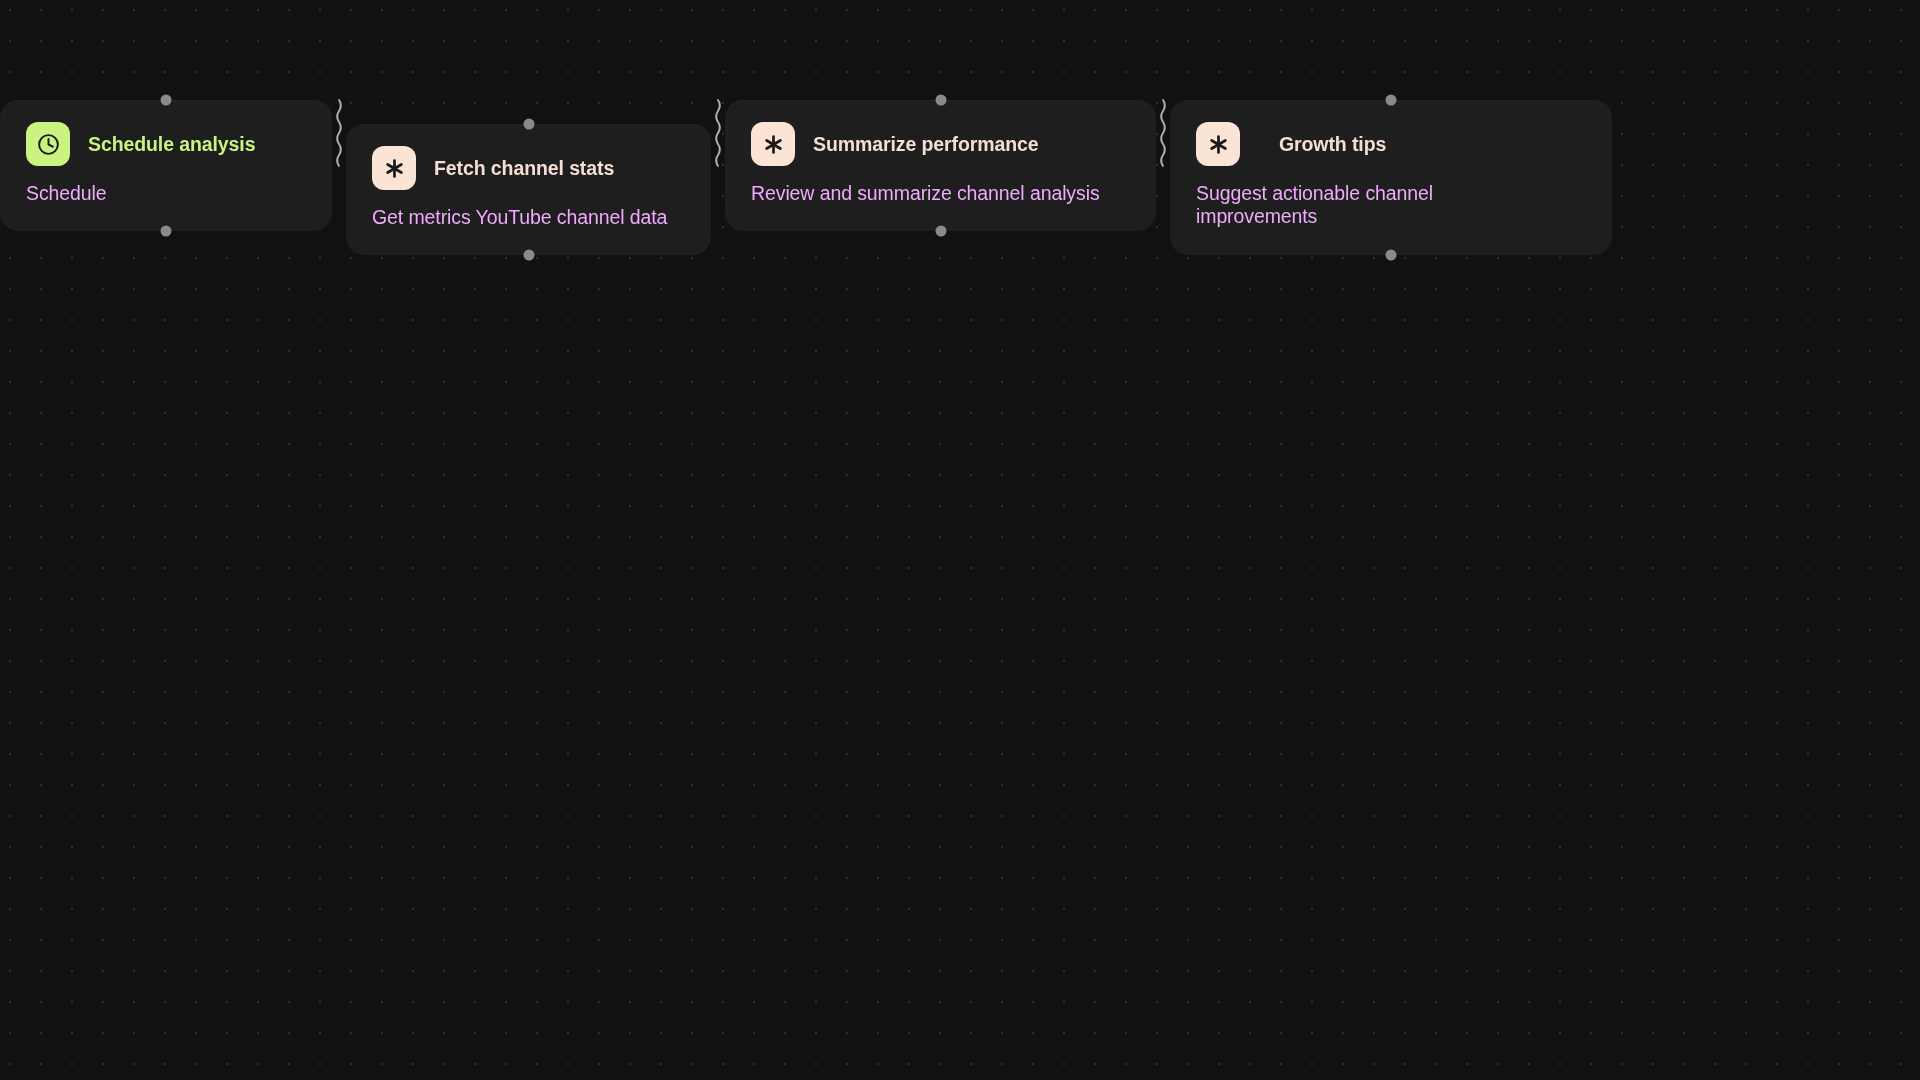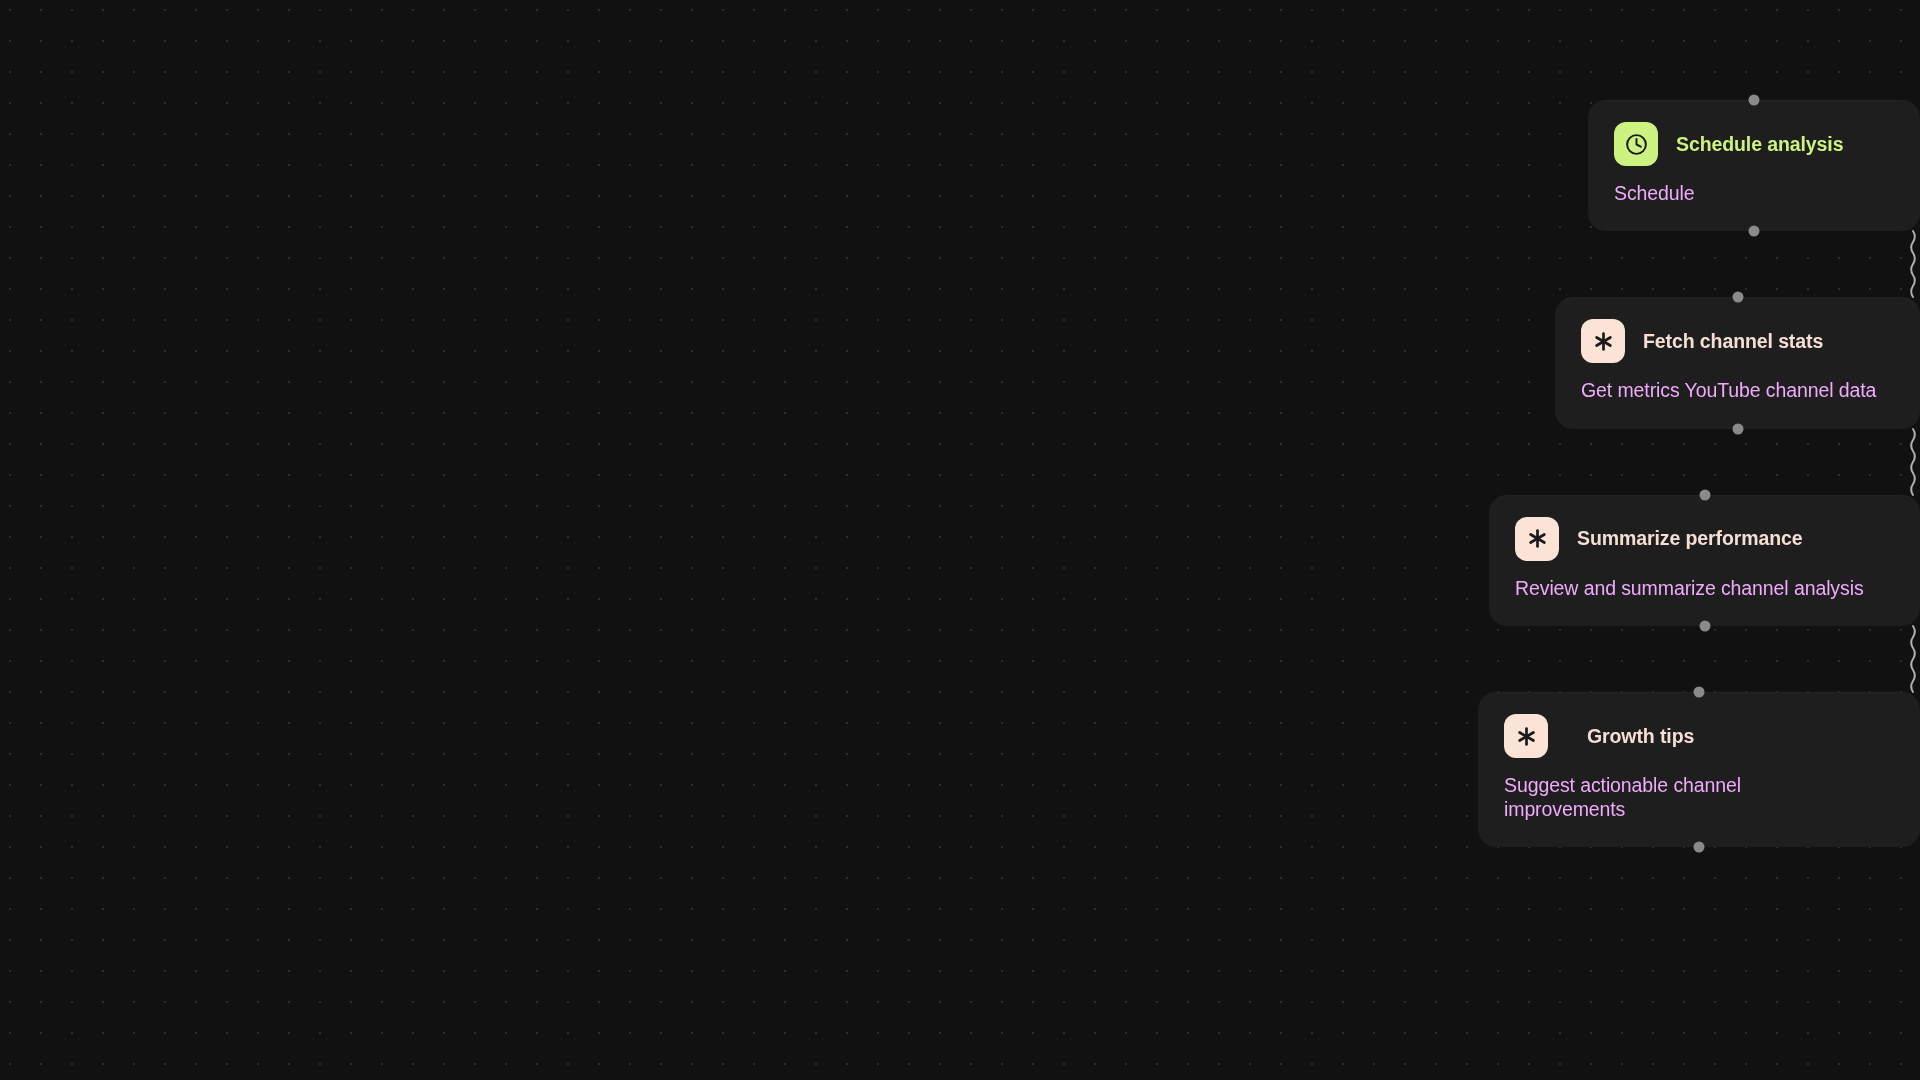--- a/index.html
+++ b/index.html
@@ -21,22 +21,22 @@
     background-size:31px 31px;
     background-position:9px 9px;
   }
 
   
   #flow {
     position:absolute;
     left:0; right:0;
     top:100px;
     display:flex;
-    flex-direction:column;
-    align-items:flex-end;
+    flex-direction:row;
+    align-items:flex-start;
   }
 
   
   .node {
     position:relative;
     background:#1e1e1e;
     border-radius:18px;
     padding:22px 26px 26px 26px;
     min-width:260px;
     box-shadow:0 1px 0 rgba(255,255,255,0.025) inset;
@@ -120,21 +120,21 @@
           </div>
           <div class="node-title" style="color: rgb(204, 243, 129);">Schedule analysis</div>
         </div>
         <div class="node-desc nowrap">Schedule</div>
       </div>
       <div class="connector" style="height: 66px;">
         <svg width="14" height="66">
           <path d="M7 0 Q 10.6 5.5 7 11 Q 3.4 16.5 7 22 Q 10.6 27.5 7 33 Q 3.4 38.5 7 44 Q 10.6 49.5 7 55 Q 3.4 60.5 7 66" fill="none" stroke="#b0b0b0" stroke-width="1.9" stroke-linecap="round"></path>
         </svg>
       </div>
-      <div class="node" style="width: 365px;">
+      <div class="node" style="width: 365px; margin-top: 24px;">
         <div class="port top"></div>
         <div class="port bottom"></div>
         <div class="node-head">
           <div class="chip" style="background: rgb(251, 227, 214);">
             <svg width="25" height="25" viewBox="0 0 24 24">
               <g stroke="#1a1a1a" stroke-width="2.6" stroke-linecap="round">
                 <line x1="12" y1="19.6" x2="12" y2="4.4"></line>
                 <line x1="5.418206931238267" y1="15.8" x2="18.581793068761733" y2="8.2"></line>
                 <line x1="5.418206931238266" y1="8.200000000000003" x2="18.581793068761733" y2="15.799999999999997"></line>
               </g>

